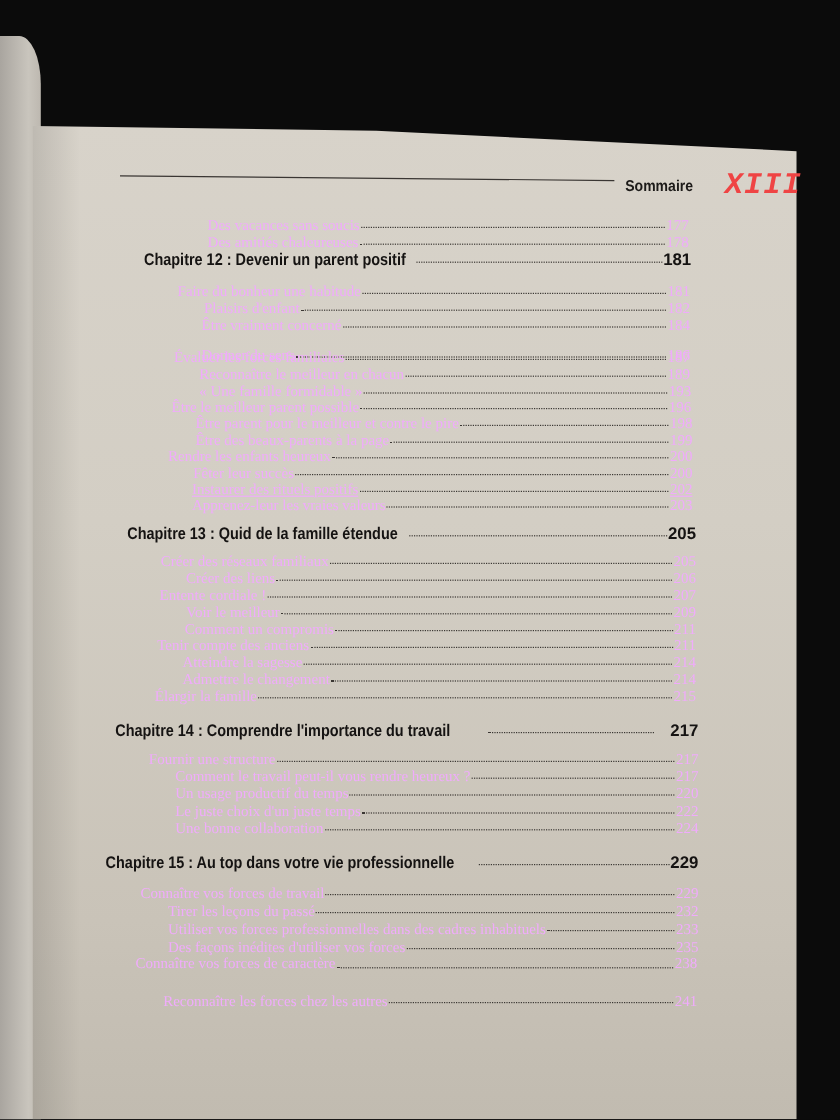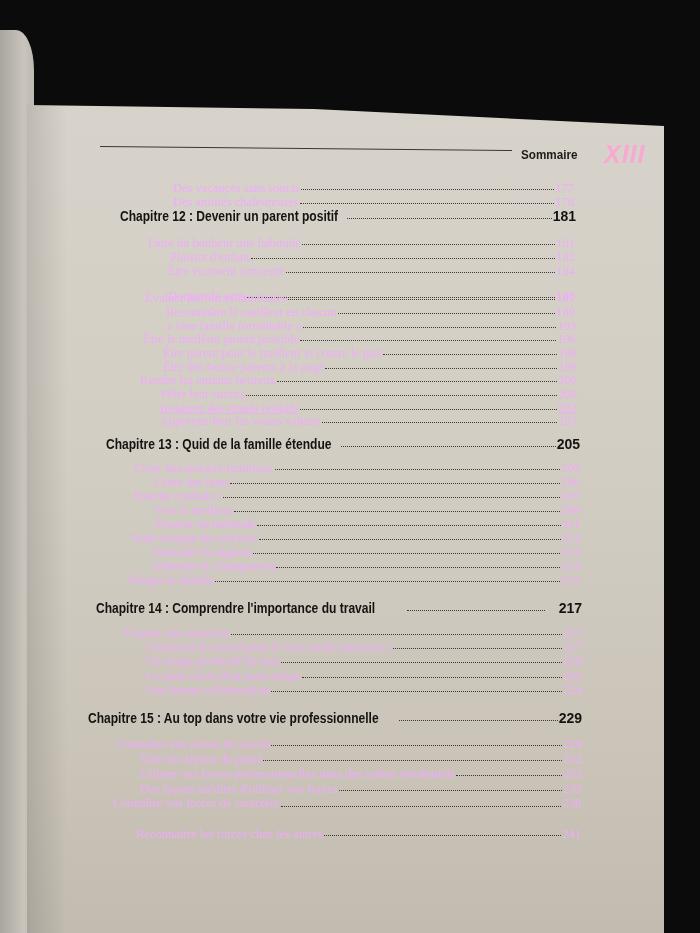--- a/index.html
+++ b/index.html
@@ -26,22 +26,22 @@
     position:absolute; left:100px; top:146px; width:412px; height:1px; background:#3a3633;
     transform:rotate(0.55deg); transform-origin:left center;
   }
   .header-title {
     position:absolute; left:521px; top:147px;
     font-family:"Liberation Sans", sans-serif; font-weight:bold; font-size:13px; color:#1d1b19;
     transform:scaleX(0.9); transform-origin:left;
   }
   .header-page {
     position:absolute; left:604px; top:140px;
-    font-family:Liberation Sans, sans-serif; font-weight:bold; font-style:italic;
-    font-size:25px; color:#f9a8d4; letter-spacing:1px;
+    font-family:Liberation Mono, monospace; font-weight:bold; font-style:italic;
+    font-size:25px; color:#ef4444; letter-spacing:1px;
   }
   .toc { position:absolute; left:0; top:0; width:700px; height:933px; }
   .row {
     position:absolute; display:flex; align-items:baseline;
     color:#f0abfc; white-space:nowrap;
   }
   .row .lbl { flex:0 0 auto; }
   .row .dots {
     flex:1 1 auto; overflow:hidden; margin:0 1px;
     border-bottom:1.2px dotted #3b3733; height:0.85em; transform:translateY(-2px);
@@ -168,21 +168,21 @@
       <span class="lbl">Entente cordiale !</span>
       <span class="dots"></span>
       <span class="num">207</span>
     </div>
     <div class="row entry" style="left: 155px; top: 502px; width: 425px;">
       <span class="lbl">Voir le meilleur</span>
       <span class="dots"></span>
       <span class="num">209</span>
     </div>
     <div class="row entry" style="left: 154px; top: 516px; width: 426px;">
-      <span class="lbl">Trouver un habitude</span>
+      <span class="lbl">Comment un compromis</span>
       <span class="dots"></span>
       <span class="num">211</span>
     </div>
     <div class="row entry" style="left: 131px; top: 530px; width: 449px;">
       <span class="lbl">Tenir compte des anciens</span>
       <span class="dots"></span>
       <span class="num">211</span>
     </div>
     <div class="row entry" style="left: 152px; top: 544px; width: 428px;">
       <span class="lbl">Atteindre la sagesse</span>
@@ -208,21 +208,21 @@
       <span class="lbl">Fournir une structure</span>
       <span class="dots"></span>
       <span class="num">217</span>
     </div>
     <div class="row entry" style="left: 146px; top: 639px; width: 436px;">
       <span class="lbl">Comment le travail peut-il vous rendre heureux ?</span>
       <span class="dots"></span>
       <span class="num">217</span>
     </div>
     <div class="row entry" style="left: 146px; top: 653px; width: 436px;">
-      <span class="lbl">Un usage productif du leur</span>
+      <span class="lbl">Un usage productif du temps</span>
       <span class="dots"></span>
       <span class="num">220</span>
     </div>
     <div class="row entry" style="left: 146px; top: 668px; width: 436px;">
       <span class="lbl">Le juste choix d'un juste temps</span>
       <span class="dots"></span>
       <span class="num">222</span>
     </div>
     <div class="row entry" style="left: 146px; top: 682px; width: 436px;">
       <span class="lbl">Une bonne collaboration</span>

